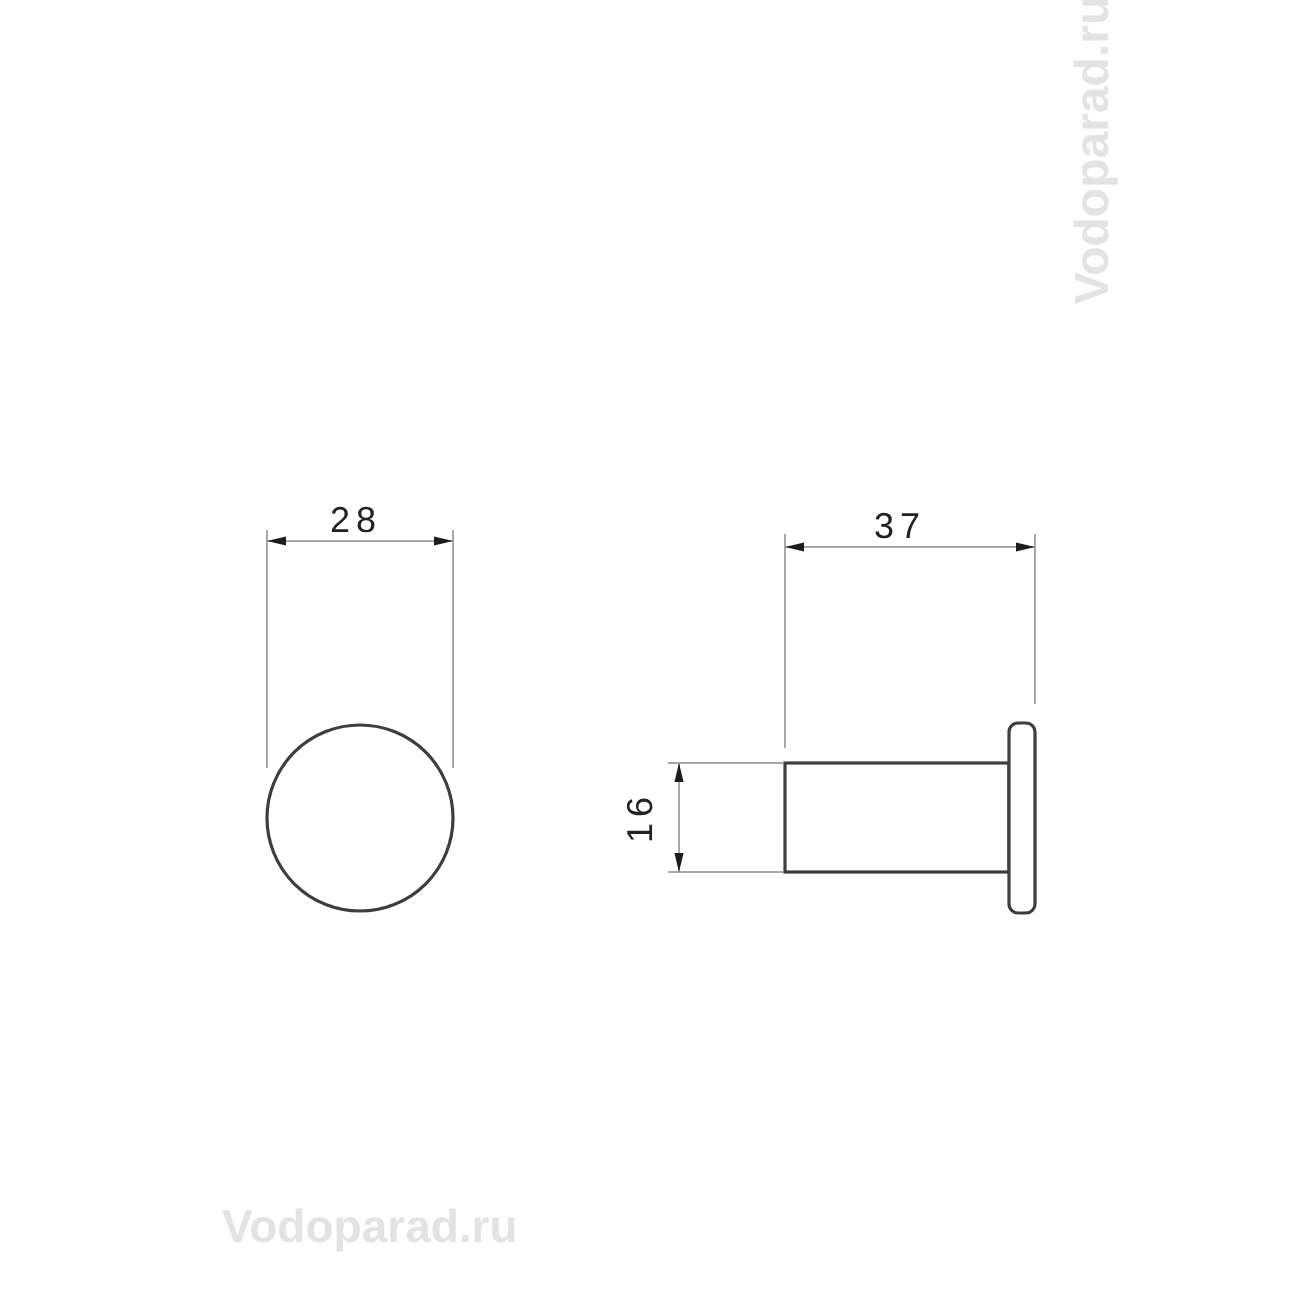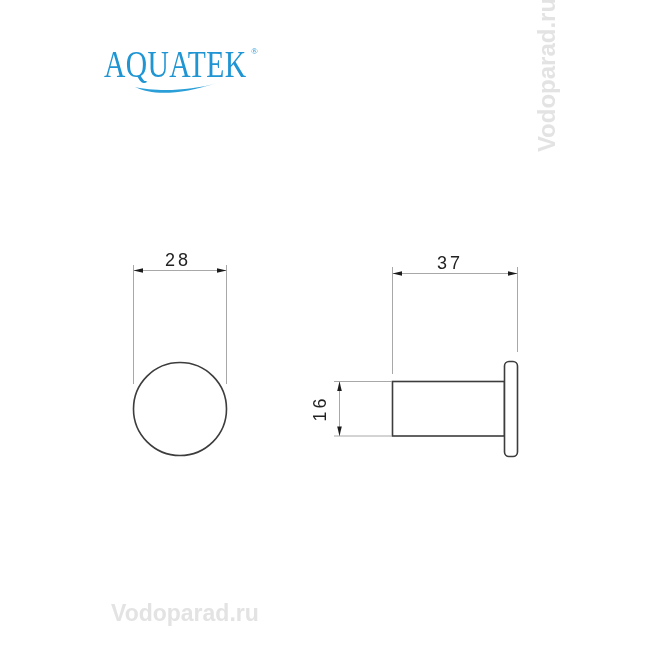--- a/index.html
+++ b/index.html
@@ -72,27 +72,20 @@
     font-family: "Liberation Sans", sans-serif;
     font-size: 18px;
     letter-spacing: 3px;
   }
 </style>
 </head>
 <body>
 
 <div class="canvas">
 
-  <div class="logo">
-    <span class="wordmark">AQUATEK</span>
-    <svg class="swoosh" viewBox="0 0 84 14">
-      <path d="M1,5 C18,13.5 46,13 83,1 C55,9.5 20,9.5 1,5 Z" fill="#2b9fd8"></path>
-    </svg>
-    <span class="reg">®</span>
-  </div>
 
   <div class="wm wm-vertical">Vodoparad.ru</div>
   <div class="wm wm-bottom">Vodoparad.ru</div>
 
   <svg class="drawing-svg" width="650" height="650" viewBox="0 0 650 650">
 
     <g>
 
       <line class="thin" x1="133.5" y1="265" x2="133.5" y2="384"></line>
       <line class="thin" x1="226.5" y1="265" x2="226.5" y2="384"></line>

